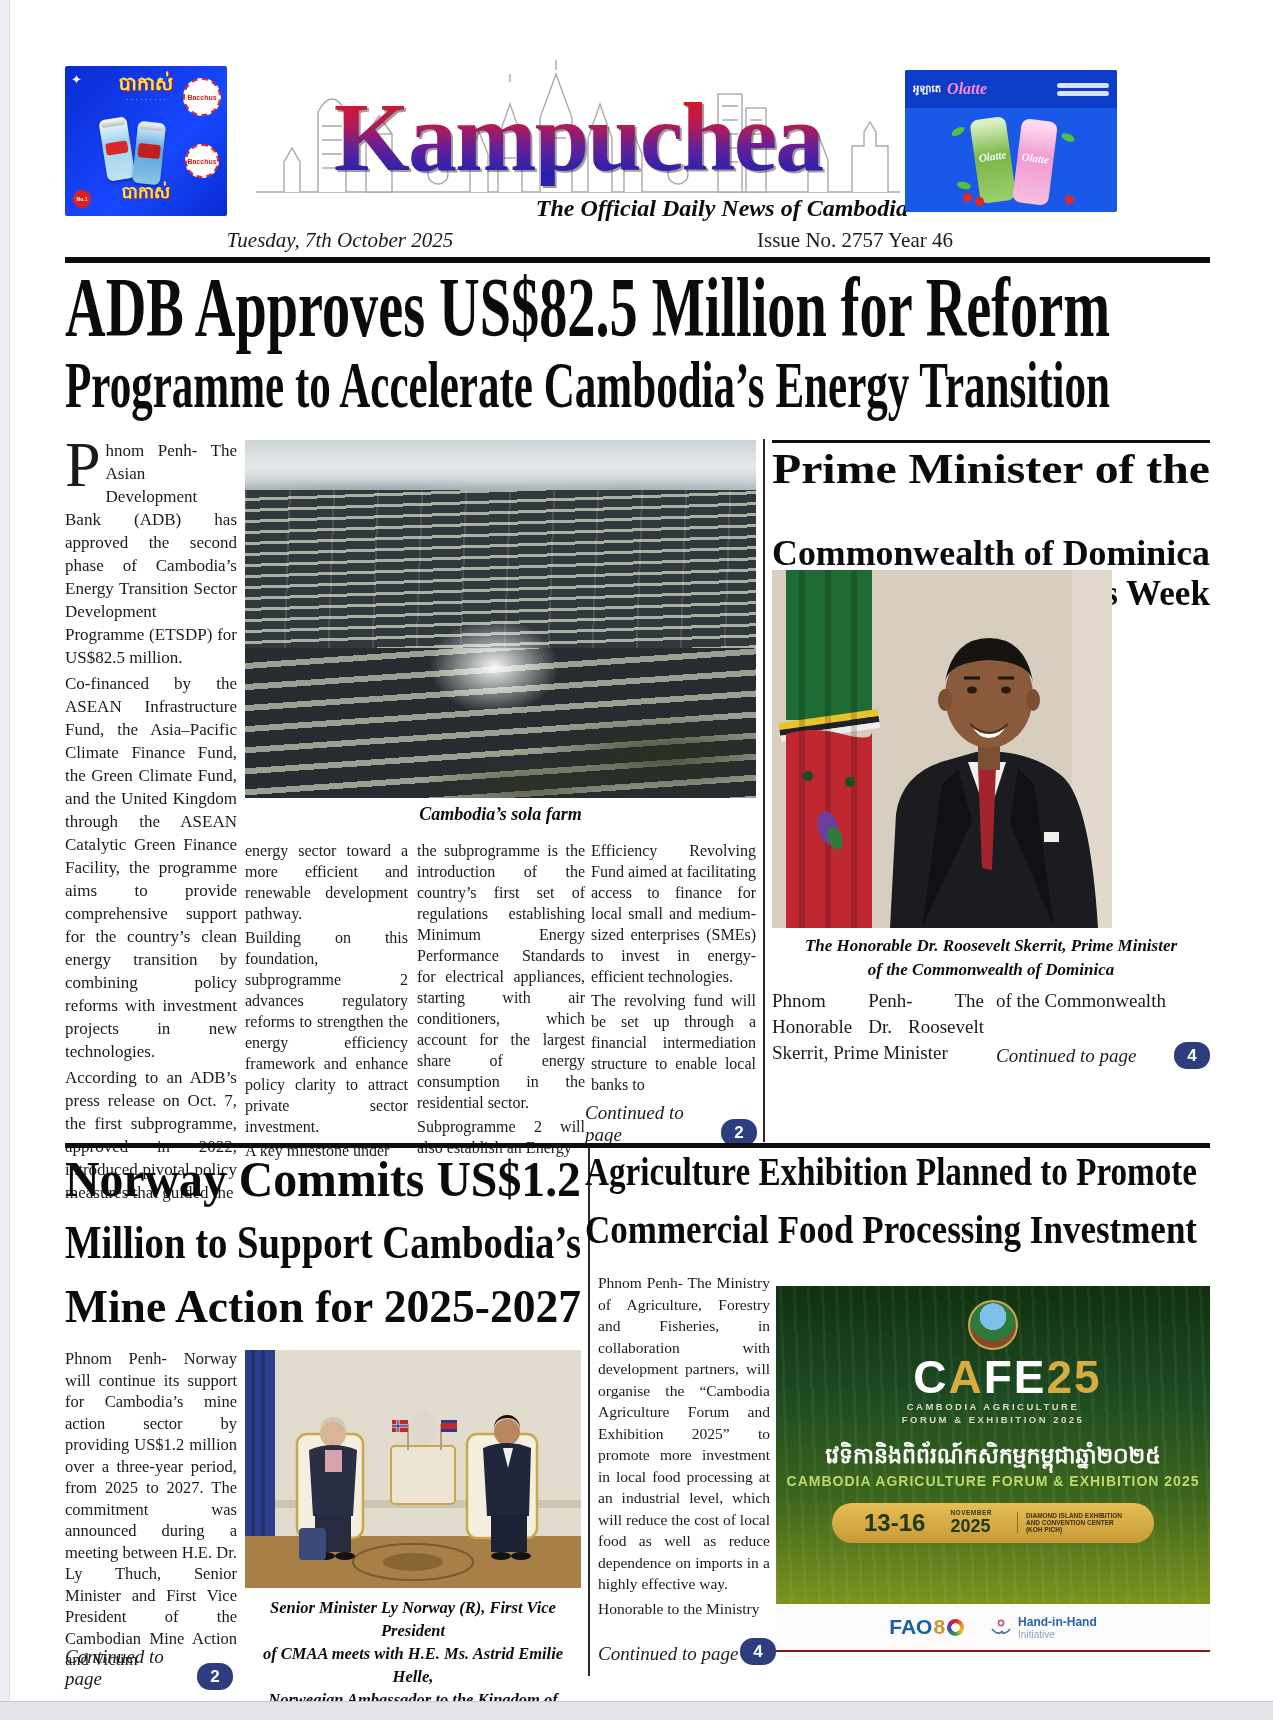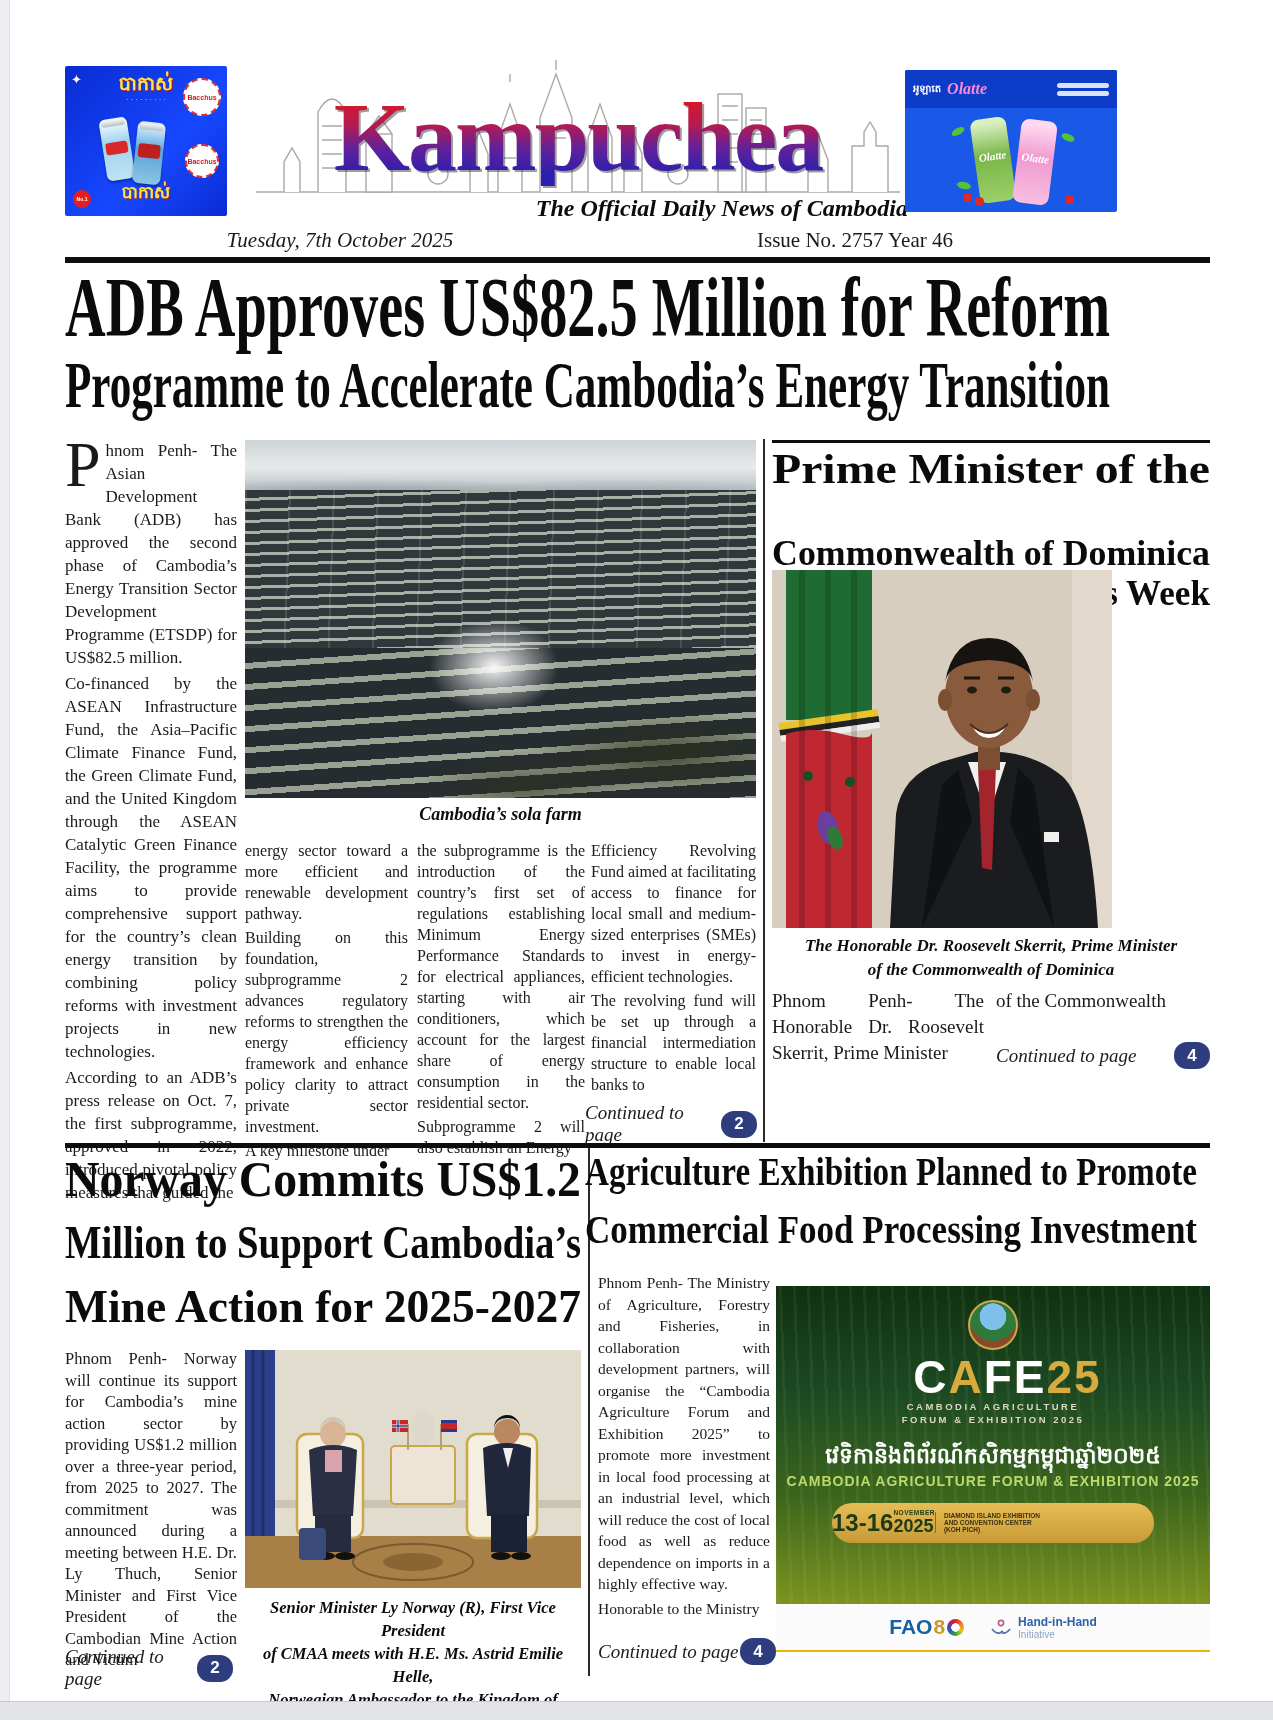--- a/index.html
+++ b/index.html
@@ -89,21 +89,21 @@
   .domBodyL{left:772px;top:988px;width:212px;font-size:19px;line-height:26px;}
   .domBodyR{left:996px;top:988px;width:214px;font-size:19px;line-height:26px;}
   .norBody{left:65px;top:1348px;width:172px;font-size:16.5px;line-height:21.5px;}
   .agrBody{left:598px;top:1272px;width:172px;font-size:15.5px;line-height:21.5px;}
 
   .caption{font-weight:700;font-style:italic;text-align:center;color:#0c0c0c;}
   .solar-cap{left:245px;top:804px;width:511px;font-size:18px;}
   .dom-cap{left:772px;top:934px;width:438px;font-size:17px;line-height:24px;}
   .nor-cap{left:241px;top:1596px;width:344px;font-size:16.5px;line-height:23px;}
 
-  .continued{display:flex;justify-content:space-between;align-items:center;font-style:italic;font-size:19px;color:#1c1c1c;}
+  .continued{display:flex;justify-content:space-between;align-items:flex-end;font-style:italic;font-size:19px;color:#1c1c1c;}
   .badge{min-width:36px;height:27px;border-radius:13px;background:#2e3d7e;color:#fff;
          font:700 17px "Liberation Sans",sans-serif;display:flex;align-items:center;justify-content:center;font-style:normal;}
   .cont-lead{left:585px;top:1102px;width:172px;}
   .cont-dom{margin-top:28px;}
   .cont-nor{left:65px;top:1646px;width:168px;}
   .cont-agr{left:598px;top:1638px;width:178px;}
 
   
   .solar{left:245px;top:440px;width:511px;height:358px;overflow:hidden;background:#b9c0c4;}
   .solar .sky{position:absolute;left:0;top:0;right:0;height:14%;
@@ -133,29 +133,29 @@
         repeating-linear-gradient(88deg, rgba(255,255,255,.05) 0 3px, transparent 3px 14px),
         linear-gradient(180deg,#10310f 0%,#1d4a22 34%,#3c651c 66%,#7c941f 100%);}
   .emblem{width:46px;height:46px;border-radius:50%;margin:14px auto 4px;border:2px solid #caa84c;
       background:radial-gradient(circle at 50% 32%, #7ec0ea 0 34%, #2f7a3a 35% 62%, #8a4a2a 63% 100%);}
   .cafe-logo{font:700 46px "Liberation Sans",sans-serif;color:#fff;letter-spacing:2px;line-height:1;padding-left:29px;}
   .cafe-logo .gold{color:#d8ab3f;}
   .cafe-sub{font:700 9.5px "Liberation Sans",sans-serif;color:#ded8c2;letter-spacing:2.5px;line-height:1.4;}
   .poster-kh{margin-top:16px;color:#fff;font-weight:700;font-size:22px;line-height:1.2;}
   .poster-en{margin-top:4px;color:#bcd96b;font:700 14px "Liberation Sans",sans-serif;letter-spacing:1px;}
   .gold-pill{margin:14px auto 0;width:322px;height:40px;border-radius:20px;
-      background:linear-gradient(#e7bd55,#c79a35);display:flex;align-items:center;gap:0;
+      background:linear-gradient(#e7bd55,#c79a35);display:flex;align-items:center;justify-content:center;gap:25px;
       color:#1d3a14;}
   .gp-dates{font:700 24px "Liberation Sans",sans-serif;}
   .gp-when{display:flex;flex-direction:column;line-height:1;text-align:left;}
   .gp-month{font:700 6.5px "Liberation Sans",sans-serif;letter-spacing:.5px;}
   .gp-year{font:700 18px "Liberation Sans",sans-serif;}
   .gp-venue{border-left:1px solid #8a6d20;padding-left:8px;display:flex;flex-direction:column;line-height:1.25;text-align:left;
       font:700 6.5px "Liberation Sans",sans-serif;color:#3a2f10;}
-  .poster-white{height:46px;background:#fbfbfc;border-bottom:2px solid #eab308;
+  .poster-white{height:46px;background:#fbfbfc;border-bottom:2px solid #7f1d1d;
       display:flex;align-items:center;justify-content:center;gap:26px;}
   .fao{display:flex;align-items:center;gap:1px;font:700 21px "Liberation Sans",sans-serif;}
   .fao .f{color:#1460a0;} .fao .e8{color:#c99a2e;}
   .ring{display:inline-block;width:17px;height:17px;border-radius:50%;margin-left:1px;
       background:radial-gradient(circle at center, #fff 0 4px, transparent 4.5px),
                  conic-gradient(#e02020,#f08020,#e8c820,#38a038,#2060c0,#8030a0,#e02020);}
   .hih{display:flex;align-items:center;gap:6px;}
   .hih-txt{display:flex;flex-direction:column;line-height:1.1;}
   .hih-1{font:700 12px "Liberation Sans",sans-serif;color:#2b62a8;}
   .hih-2{font:400 10px "Liberation Sans",sans-serif;color:#8aa6c8;}

